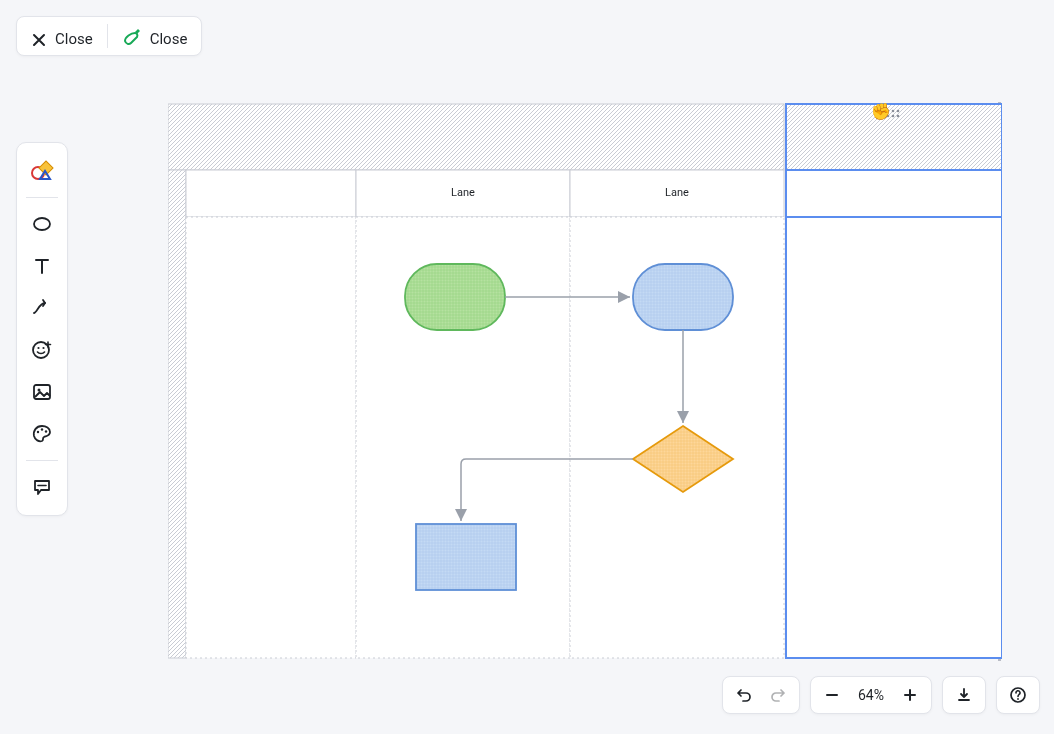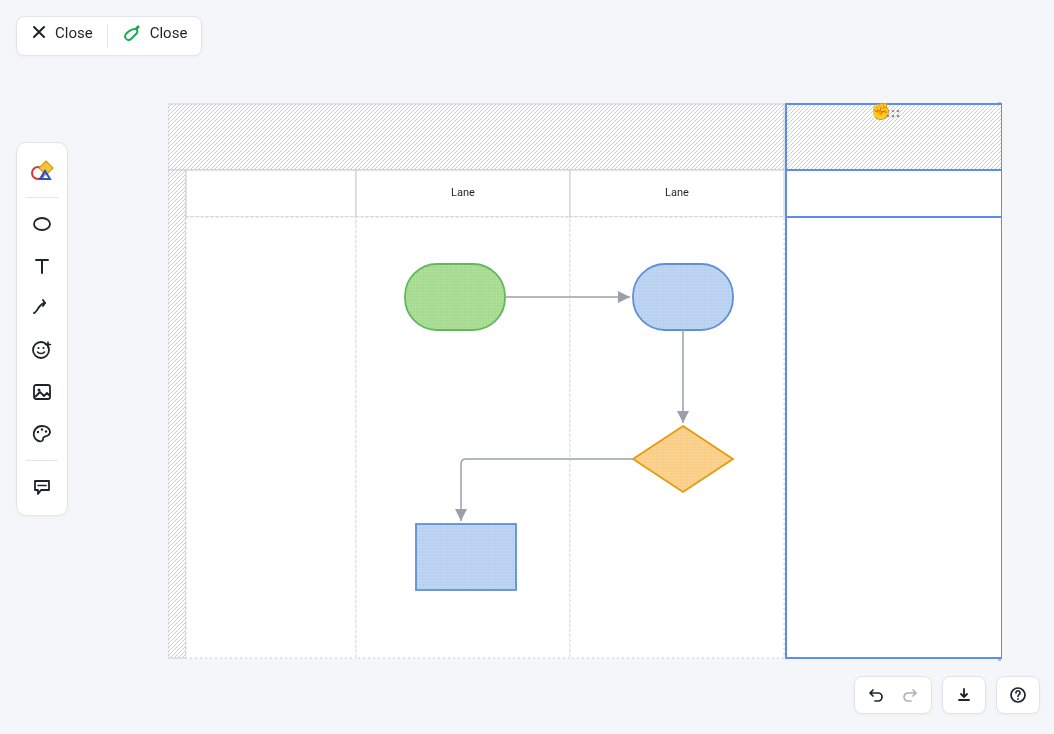--- a/index.html
+++ b/index.html
@@ -36,21 +36,21 @@
     background: var(--panel-bg);
     border: 1px solid var(--border);
     border-radius: 8px;
     height: 40px;
     padding: 4px 6px;
     gap: 6px;
     box-shadow: 0 1px 3px rgba(0,0,0,0.04);
   }
   .top-toolbar .btn {
     display: inline-flex;
-    align-items: flex-start;
+    align-items: flex-end;
     gap: 8px;
     padding: 4px 8px;
     height: 32px;
     border-radius: 6px;
     cursor: pointer;
     font-size: 15px;
   }
   .divider-v {
     width: 1px; height: 24px;
     background: var(--border);
@@ -332,20 +332,37 @@
     </div>
     <div class="ctrl-btn disabled">
       <span class="icon">
         <svg width="18" height="18" viewBox="0 0 18 18">
             <path d="M12 4 L15 7 L12 10 M15 7 H7 A4 4 0 0 0 3 11 A4 4 0 0 0 7 15 H10" fill="none" stroke="#1f2328" stroke-width="1.7" stroke-linecap="round" stroke-linejoin="round"></path>
           </svg>
       </span>
     </div>
   </div>
 
+  <div class="ctrl-group">
+    <div class="ctrl-btn">
+      <span class="icon">
+        <svg width="14" height="14" viewBox="0 0 14 14">
+            <path d="M2 7 H12" stroke="#1f2328" stroke-width="2" stroke-linecap="round"></path>
+          </svg>
+      </span>
+    </div>
+    <div class="zoom-level">64%</div>
+    <div class="ctrl-btn">
+      <span class="icon">
+        <svg width="14" height="14" viewBox="0 0 14 14">
+            <path d="M2 7 H12 M7 2 V12" stroke="#1f2328" stroke-width="2" stroke-linecap="round"></path>
+          </svg>
+      </span>
+    </div>
+  </div>
 
   <div class="ctrl-group">
     <div class="ctrl-btn">
       <span class="icon">
         <svg width="16" height="16" viewBox="0 0 16 16">
             <path d="M8 2 V10 M5 7 L8 10 L11 7 M3 13 H13" fill="none" stroke="#1f2328" stroke-width="1.8" stroke-linecap="round" stroke-linejoin="round"></path>
           </svg>
       </span>
     </div>
   </div>

